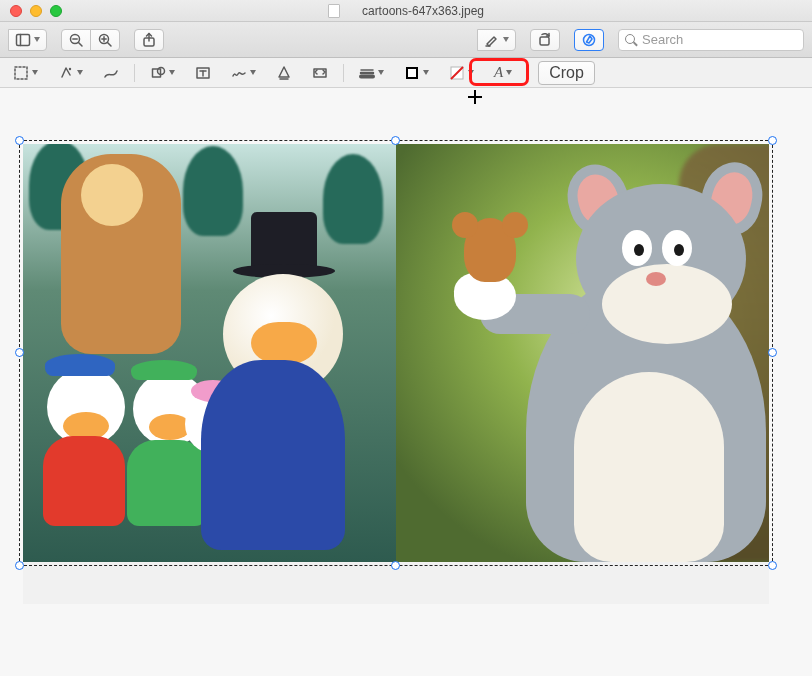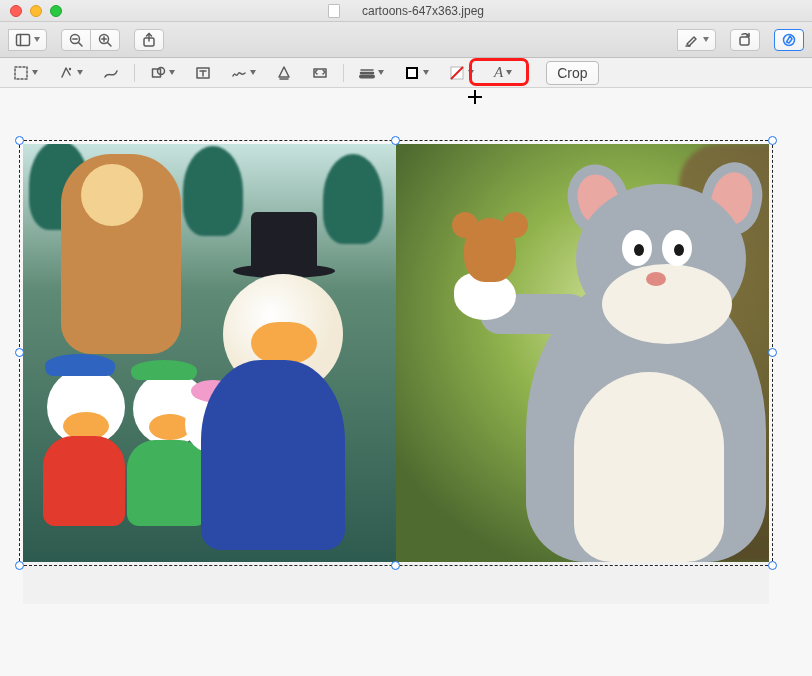--- a/index.html
+++ b/index.html
@@ -108,22 +108,22 @@
     border-radius: 4px; color: #5b5b5b;
   }
   .mk-drop { display:inline-flex; align-items:center; }
   .mk-drop .caret { border-top-color:#6b6b6b; }
   .vsep { width:1px; height:18px; background:#d0d0d0; }
 
   .crop-btn {
     height: 22px; padding: 11px 10px;
     border: 1px solid #bcbcbc; border-radius: 4px;
     background: linear-gradient(#fdfdfd,#f6f6f6);
-    font-size: 14px; color:#444;
-    display:inline-flex; align-items:center;margin-left:8px;
+    font-size: 16px; color:#444;
+    display:inline-flex; align-items:center;
   }
   .crop-highlight {
     position:absolute;
     border: 3px solid #ff1a1a;
     border-radius: 7px;
     pointer-events:none;
   }
 
   
   .cursor-cross {
@@ -316,20 +316,24 @@
       </svg>
   </div>
 
   <div class="tb-btn blue-outline">
     <svg class="ico" viewBox="0 0 16 16" style="stroke:#2f7ff6">
         <circle cx="8" cy="8" r="5.5"></circle>
         <path d="M5.5 10 L9 4 L11 7 L8 11 Z"></path>
       </svg>
   </div>
 
+  <div class="search-field">
+    <span class="mag-icon"></span>
+    <span style="color:#9b9b9b">Search</span>
+  </div>
 </div>
 
 <div class="toolbar2" style="position:relative">
   <div class="mk-btn mk-drop">
     <svg class="ico" viewBox="0 0 16 16">
         <rect x="2" y="2" width="12" height="12" stroke-dasharray="2 2"></rect>
       </svg>
     <span class="caret"></span>
   </div>
   <div class="mk-btn mk-drop">

